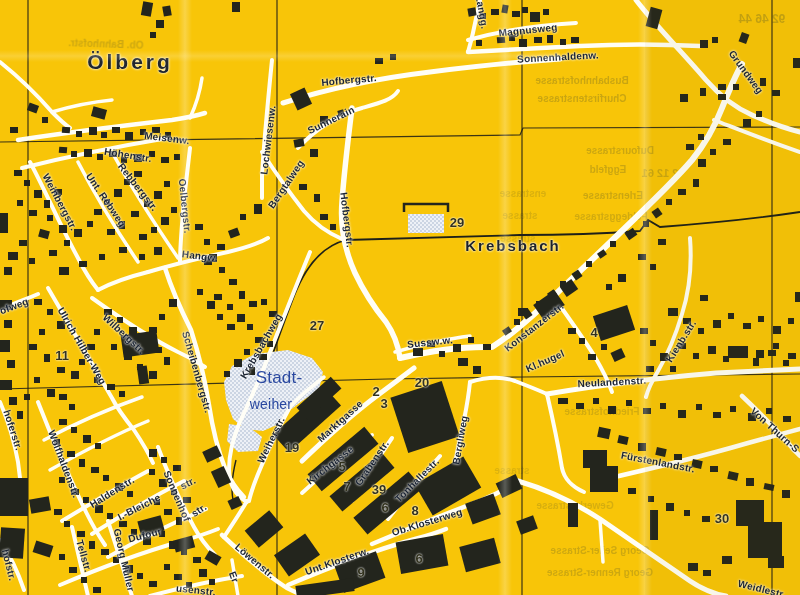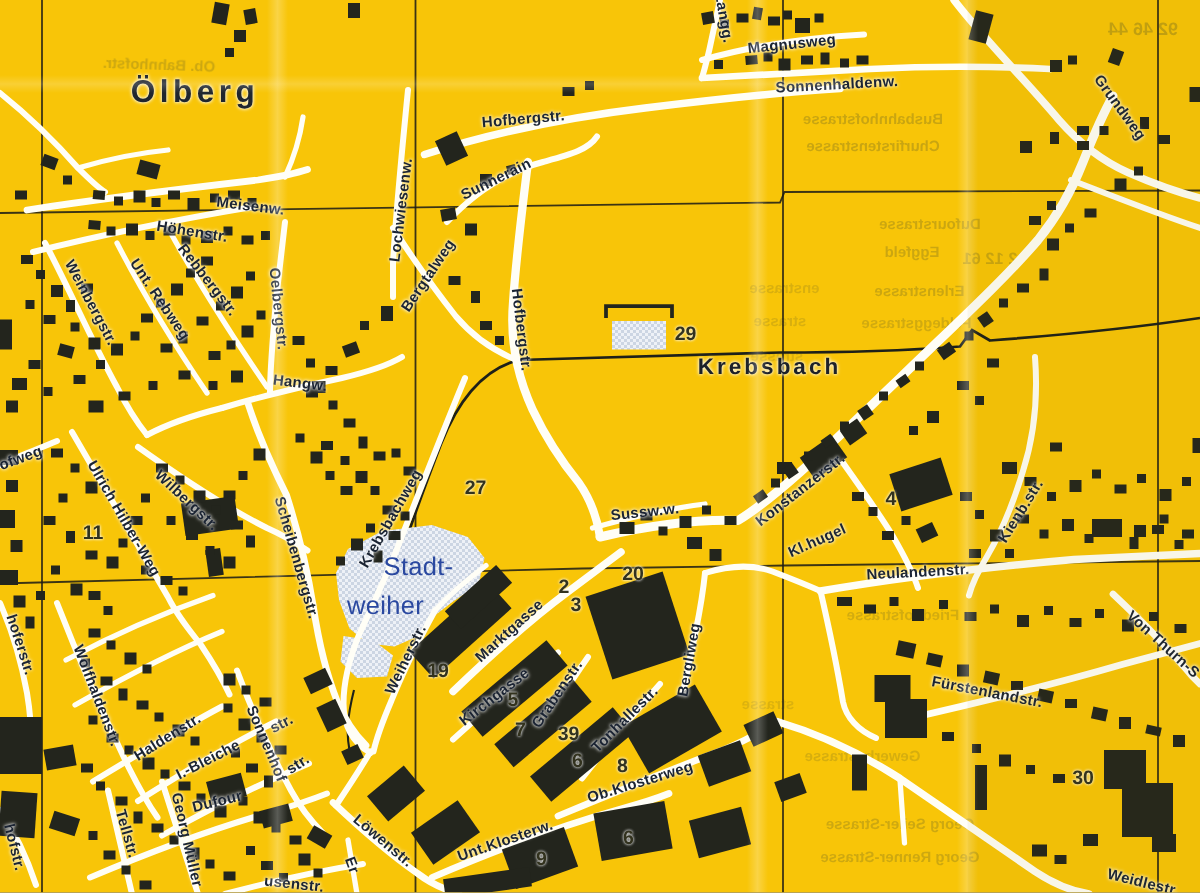--- a/index.html
+++ b/index.html
@@ -527,21 +527,21 @@
       <div class="lbl st" style="left: 331px; top: 120px; font-size: 10px; letter-spacing: 0.2px; transform: translate(-50%, -50%) rotate(-26deg);">Sunnerain</div>
       <div class="lbl st" style="left: 349px; top: 80px; font-size: 10px; letter-spacing: 0.2px; transform: translate(-50%, -50%) rotate(-5deg);">Hofbergstr.</div>
       <div class="lbl st" style="left: 528px; top: 30px; font-size: 10px; letter-spacing: 0.2px; transform: translate(-50%, -50%) rotate(-6deg);">Magnusweg</div>
       <div class="lbl st" style="left: 558px; top: 57px; font-size: 10px; letter-spacing: 0.2px; transform: translate(-50%, -50%) rotate(-3deg);">Sonnenhaldenw.</div>
       <div class="lbl st" style="left: 482px; top: 12px; font-size: 10px; letter-spacing: 0.2px; transform: translate(-50%, -50%) rotate(80deg);">Langg.</div>
       <div class="lbl st" style="left: 746px; top: 72px; font-size: 10px; letter-spacing: 0.2px; transform: translate(-50%, -50%) rotate(54deg);">Grundweg</div>
       <div class="lbl st" style="left: 347px; top: 220px; font-size: 10px; letter-spacing: 0.2px; transform: translate(-50%, -50%) rotate(83deg);">Hofbergstr.</div>
       <div class="lbl kb" style="left: 513px; top: 245px; font-size: 15px; letter-spacing: 2px; transform: translate(-50%, -50%) rotate(0deg);">Krebsbach</div>
       <div class="lbl st" style="left: 261px; top: 346px; font-size: 10px; letter-spacing: 0.2px; transform: translate(-50%, -50%) rotate(-60deg);">Krebsbachweg</div>
       <div class="lbl wa" style="left: 279px; top: 378px; font-size: 17px; letter-spacing: 0.2px; transform: translate(-50%, -50%) rotate(0deg);">Stadt-</div>
-      <div class="lbl wa" style="left: 257px; top: 404px; font-size: 17px; letter-spacing: 0.2px; transform: translate(-50%, -50%) rotate(0deg);">weiher</div>
+      <div class="lbl wa" style="left: 271px; top: 404px; font-size: 14px; letter-spacing: 0.2px; transform: translate(-50%, -50%) rotate(0deg);">weiher</div>
       <div class="lbl st" style="left: 271px; top: 440px; font-size: 10px; letter-spacing: 0.2px; transform: translate(-50%, -50%) rotate(-64deg);">Weiherstr.</div>
       <div class="lbl st" style="left: 430px; top: 342px; font-size: 10px; letter-spacing: 0.2px; transform: translate(-50%, -50%) rotate(-6deg);">Sussw.w.</div>
       <div class="lbl st" style="left: 534px; top: 327px; font-size: 10px; letter-spacing: 0.2px; transform: translate(-50%, -50%) rotate(-38deg);">Konstanzerstr.</div>
       <div class="lbl st" style="left: 545px; top: 361px; font-size: 10px; letter-spacing: 0.2px; transform: translate(-50%, -50%) rotate(-24deg);">Kl.hugel</div>
       <div class="lbl st" style="left: 681px; top: 341px; font-size: 10px; letter-spacing: 0.2px; transform: translate(-50%, -50%) rotate(-58deg);">Kienb.str.</div>
       <div class="lbl st" style="left: 612px; top: 382px; font-size: 10px; letter-spacing: 0.2px; transform: translate(-50%, -50%) rotate(-3deg);">Neulandenstr.</div>
       <div class="lbl st" style="left: 775px; top: 430px; font-size: 10px; letter-spacing: 0.2px; transform: translate(-50%, -50%) rotate(42deg);">Von Thurn-S</div>
       <div class="lbl st" style="left: 658px; top: 462px; font-size: 10px; letter-spacing: 0.2px; transform: translate(-50%, -50%) rotate(11deg);">Fürstenlandstr.</div>
       <div class="lbl st" style="left: 762px; top: 589px; font-size: 10px; letter-spacing: 0.2px; transform: translate(-50%, -50%) rotate(14deg);">Weidlestr.</div>
       <div class="lbl st" style="left: 340px; top: 421px; font-size: 10px; letter-spacing: 0.2px; transform: translate(-50%, -50%) rotate(-42deg);">Marktgasse</div>

